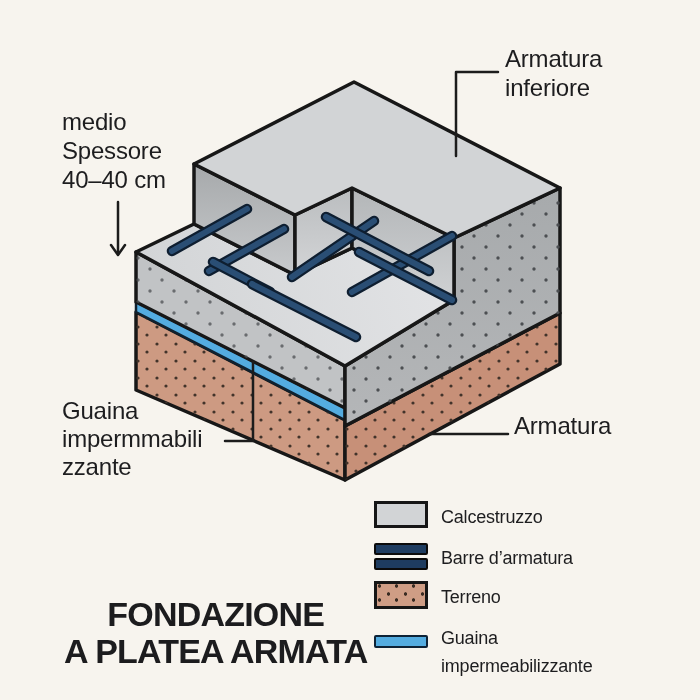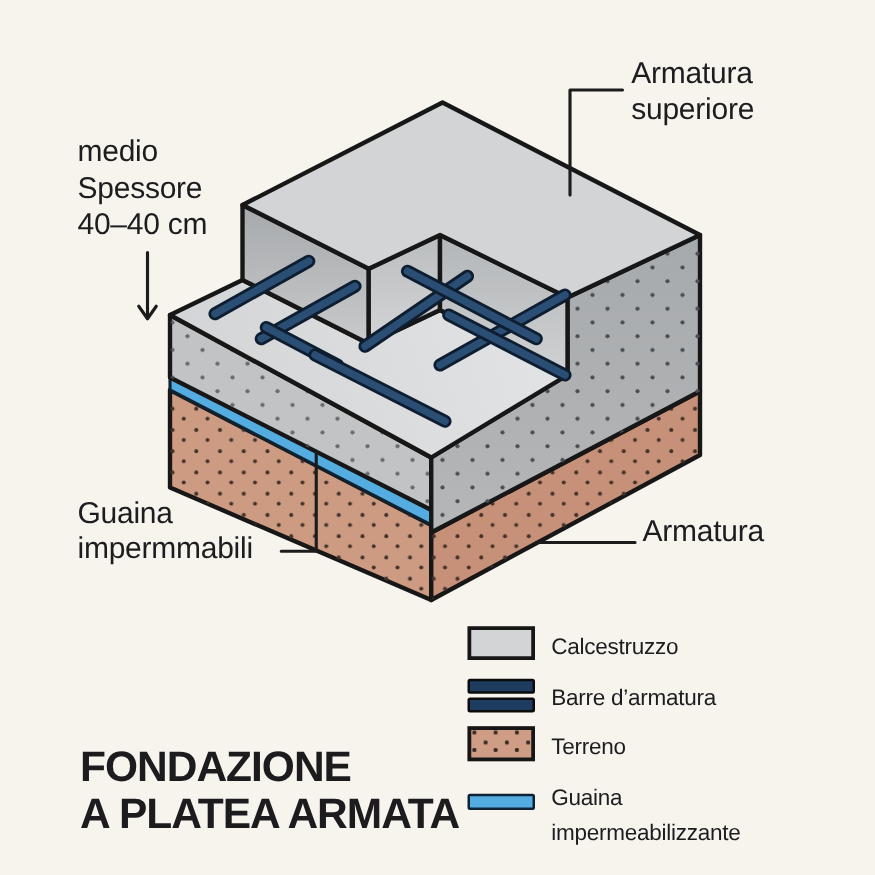--- a/index.html
+++ b/index.html
@@ -25,20 +25,21 @@
   .lbl span{display:block;}
 
   .title{
     position:absolute;
     left:64px;top:596px;
     font-size:34px;
     line-height:37px;
     font-weight:700;
     letter-spacing:-0.8px;
     color:#1c1c1e;
+    text-align:center;
   }
   .title span{display:block;}
 
   .legend-label{
     position:absolute;
     font-size:18px;
     line-height:28px;
     letter-spacing:-0.2px;
     color:#1d1d1f;
     white-space:nowrap;
@@ -144,32 +145,33 @@
       <polyline points="498,72 456,72 456,156"></polyline>
       <line x1="118" y1="202" x2="118" y2="254"></line>
       <polyline points="111,245 118,255 125,245"></polyline>
       <polyline points="225,441 253,441 253,362"></polyline>
       <line x1="429" y1="434" x2="508" y2="434"></line>
     </g>
   </svg>
 
   <div class="lbl" style="left:505px;top:44px;">
     <span>Armatura</span>
-    <span>superiore</span>
+    <span>inferiore</span>
   </div>
 
   <div class="lbl" style="left:62px;top:107px;">
     <span>medio</span>
     <span>Spessore</span>
     <span>40–40 cm</span>
   </div>
 
   <div class="lbl" style="left:62px;top:397px;line-height:28px;">
     <span>Guaina</span>
     <span>impermmabili</span>
+    <span>zzante</span>
   </div>
 
   <div class="lbl" style="left:514px;top:412px;line-height:28px;">
     <span>Armatura</span>
   </div>
 
   <div>
     <div class="swatch swatch-concrete"></div>
     <div class="legend-label" style="left:441px;top:503px;">
       <span>Calcestruzzo</span>

